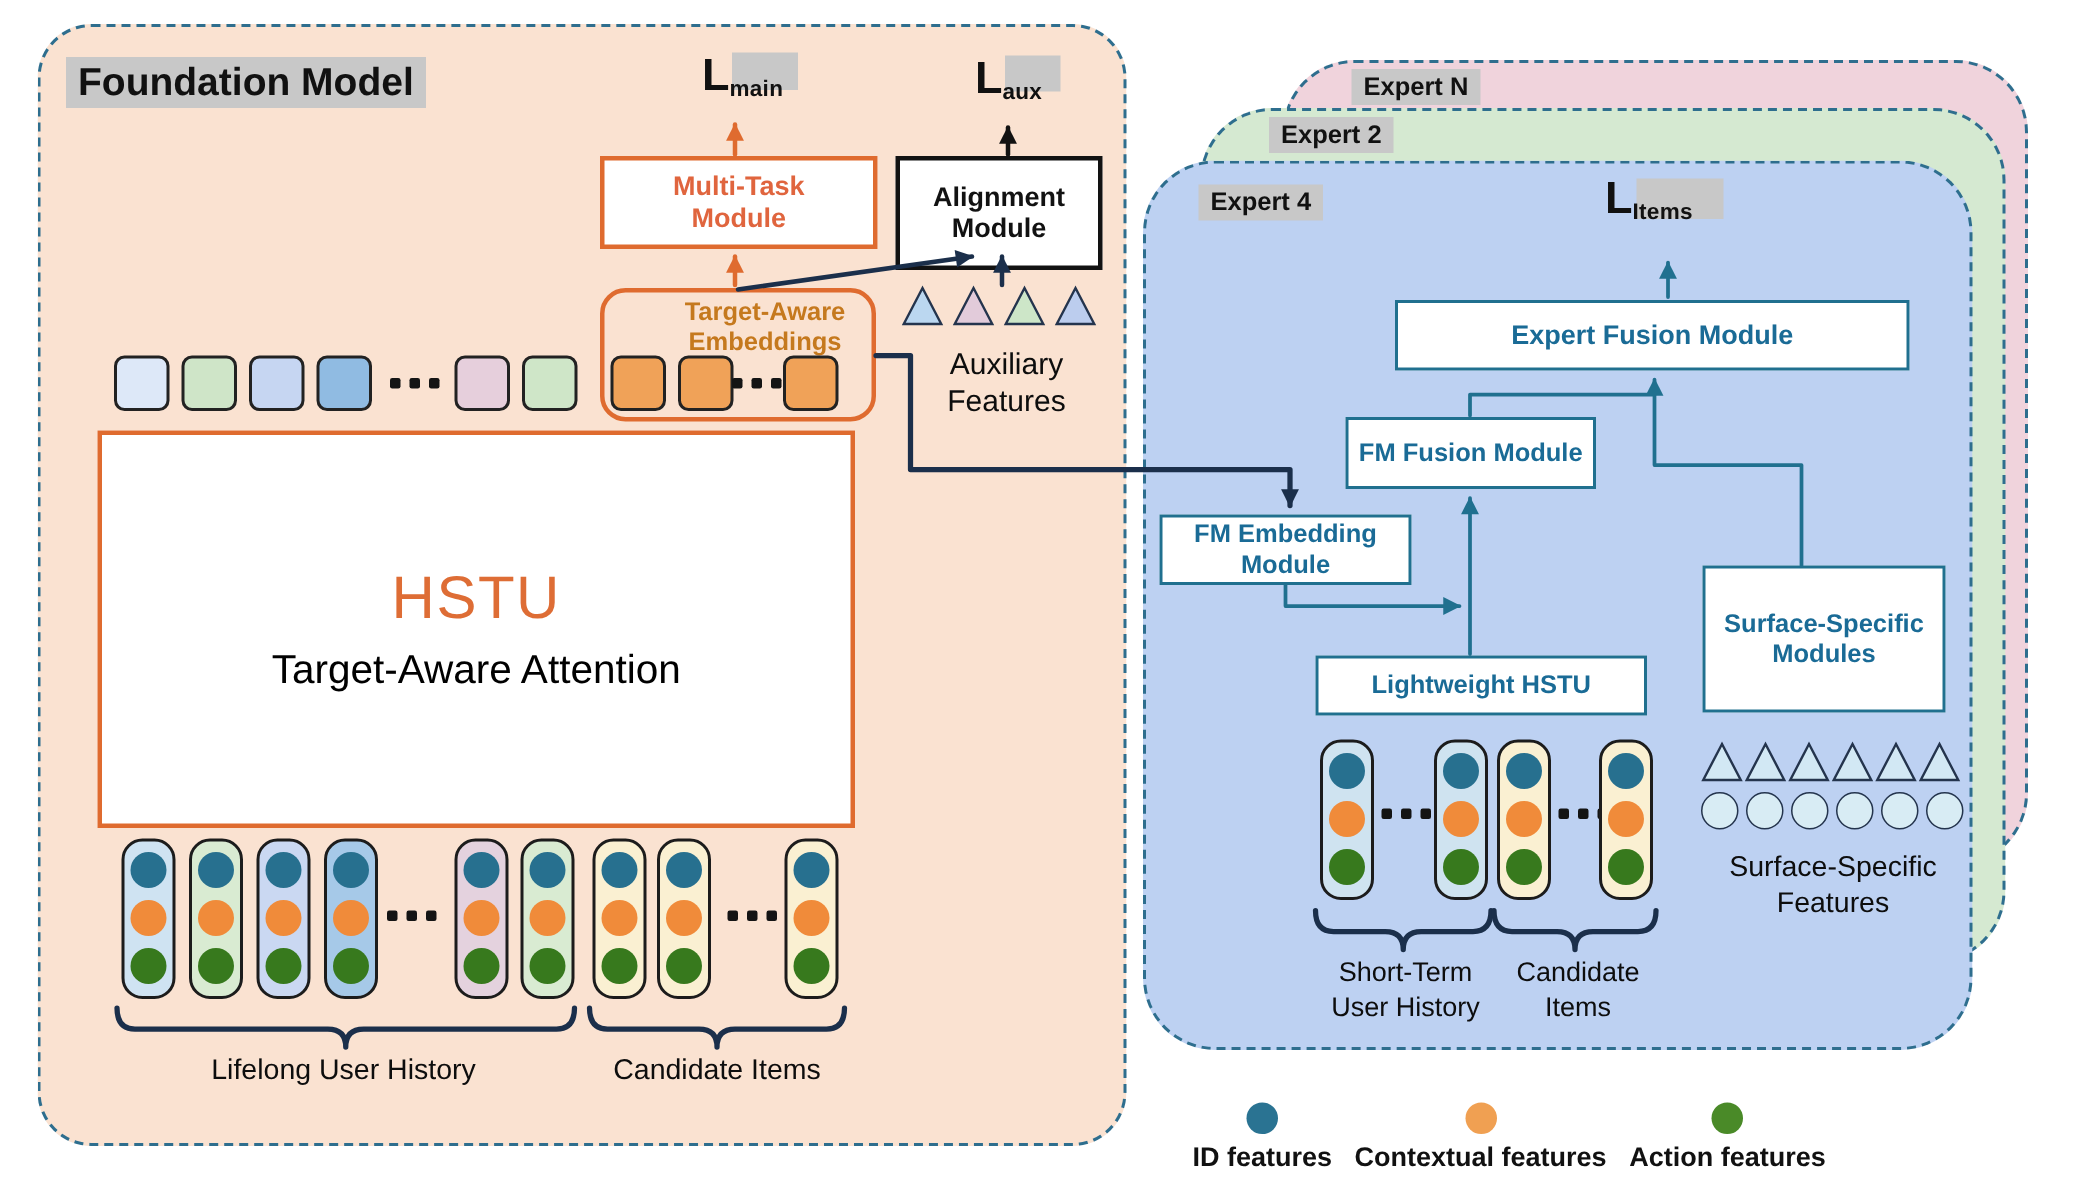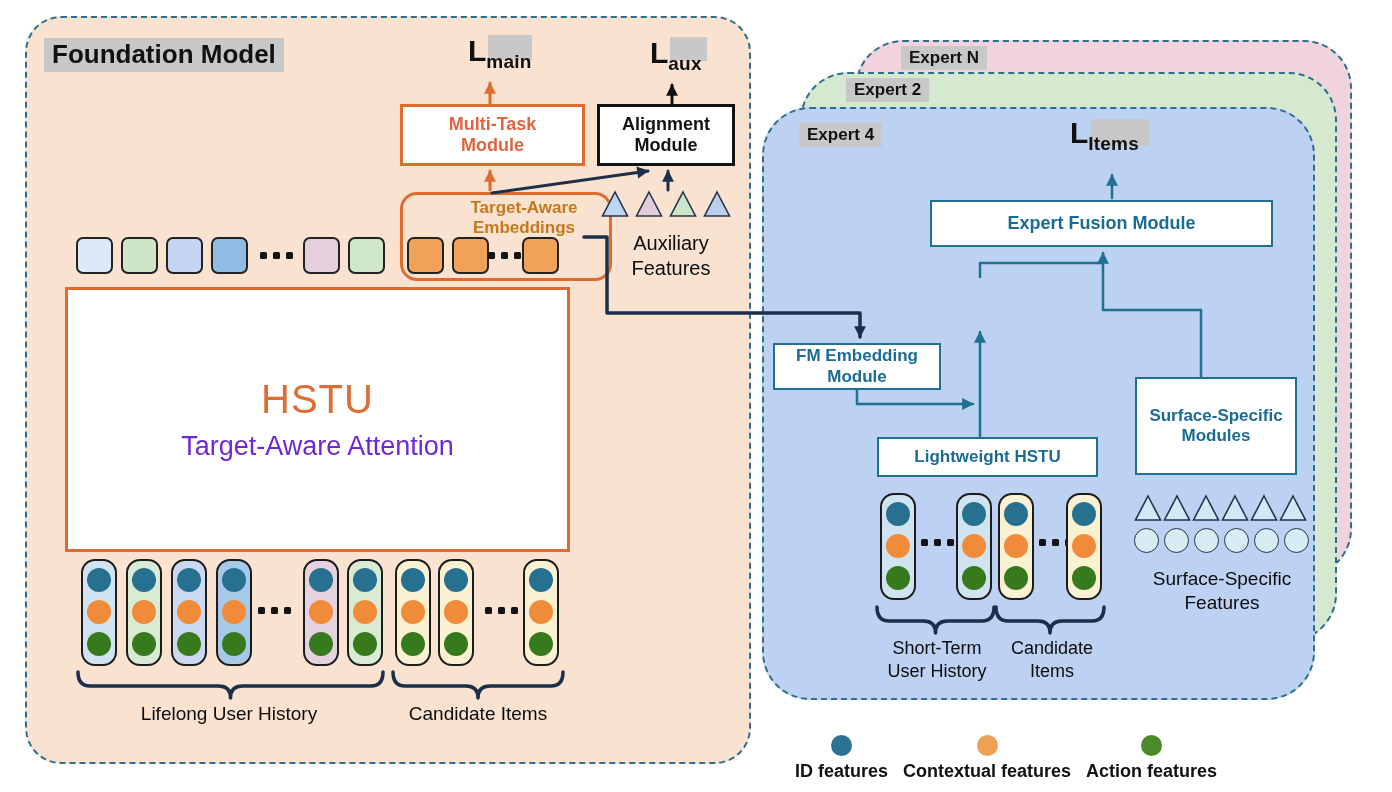--- a/index.html
+++ b/index.html
@@ -18,23 +18,23 @@
   .capsule{width:36px;height:107px;border:2px solid #1c1c1c;border-radius:14px;box-sizing:border-box;
            display:flex;flex-direction:column;align-items:center;padding-top:7px;gap:8px;}
   .fcircle{width:24px;height:24px;border-radius:50%;flex:none;}
   .scircle{width:25px;height:25px;border-radius:50%;border:1.8px solid #24344d;box-sizing:border-box;}
   .dots{position:absolute;display:flex;gap:6px;}
   .dots span{width:7px;height:7px;background:#141414;border-radius:1.5px;}
   .lbl{position:absolute;font-weight:normal;color:#0d0d0d;text-align:center;transform:translateX(-50%);line-height:1.25;}
   .loss{position:absolute;display:flex;align-items:flex-start;}
   .loss .chipbg{position:absolute;background:#C8C8C8;}
   .loss .big{position:relative;font-size:30px;font-weight:bold;line-height:1;}
-  .loss .sub{position:relative;font-size:19px;font-weight:bold;margin-top:15px;letter-spacing:.2px;}
+  .loss .sub{position:relative;font-size:15px;font-weight:bold;margin-top:15px;letter-spacing:.2px;}
   .hstu-title{color:#DE6D35;font-size:40px;letter-spacing:1px;}
-  .hstu-sub{color:#6d28d9;font-size:27px;}
+  .hstu-sub{color:#000000;font-size:27px;}
   .legend{position:absolute;display:flex;align-items:center;gap:15px;}
   .legend-item{display:flex;align-items:center;gap:5px;flex-direction:column;}
   .legend-dot{width:21px;height:21px;border-radius:50%;flex:none;}
   .legend-label{font-size:18px;font-weight:bold;white-space:nowrap;}
   svg.overlay{position:absolute;left:0;top:0;pointer-events:none;}
 </style>
 </head>
 <body>
 
 <div class="canvas">
@@ -61,33 +61,36 @@
   </div>
   <div class="loss" style="left:1070px;top:118px;">
     <div class="chipbg" style="left:21px;top:1px;width:58px;height:27px;"></div>
     <span class="big">L</span>
       <span class="sub">Items</span>
   </div>
 
   <div class="box obox" style="left:400px;top:104px;width:185px;height:62px;font-size:18px;color:#E0653E;">
     <span style="max-width:110px;">Multi-Task Module</span>
   </div>
-  <div class="box kbox" style="left:597px;top:104px;width:138px;height:62px;font-size:18px;">
+  <div class="box kbox" style="left:597px;top:104px;width:138px;height:76px;font-size:18px;">
     <span style="max-width:100px;">Alignment Module</span>
   </div>
-  <div class="abs" style="left:400px;top:192px;width:212px;height:89px;border:3px solid #DF6B2F;border-radius:17px;box-sizing:border-box;text-align:center;padding-left:36px;">
+  <div class="abs" style="left:400px;top:192px;width:184px;height:89px;border:3px solid #DF6B2F;border-radius:17px;box-sizing:border-box;text-align:center;padding-left:36px;">
     <div style="margin-top:3px;display:inline-block;max-width:145px;font-weight:bold;font-size:17px;line-height:1.2;color:#C5791E;">Target-Aware Embeddings</div>
   </div>
   <div class="box obox" style="left:65px;top:287px;width:505px;height:265px;flex-direction:column;gap:8px;font-weight:normal;">
     <div class="hstu-title">HSTU</div>
     <div class="hstu-sub">Target-Aware Attention</div>
   </div>
 
   <div class="box ebox" style="left:930px;top:200px;width:343px;height:47px;font-size:18px;">
     <span>Expert Fusion Module</span>
+  </div>
+  <div class="box ebox" style="left:897px;top:278px;width:167px;height:48px;">
+    <span>FM Fusion Module</span>
   </div>
   <div class="box ebox" style="left:773px;top:343px;width:168px;height:47px;">
     <span style="max-width:125px;">FM Embedding Module</span>
   </div>
   <div class="box ebox" style="left:877px;top:437px;width:221px;height:40px;">
     <span>Lightweight HSTU</span>
   </div>
   <div class="box ebox" style="left:1135px;top:377px;width:162px;height:98px;">
     <span style="max-width:140px;">Surface-Specific Modules</span>
   </div>

